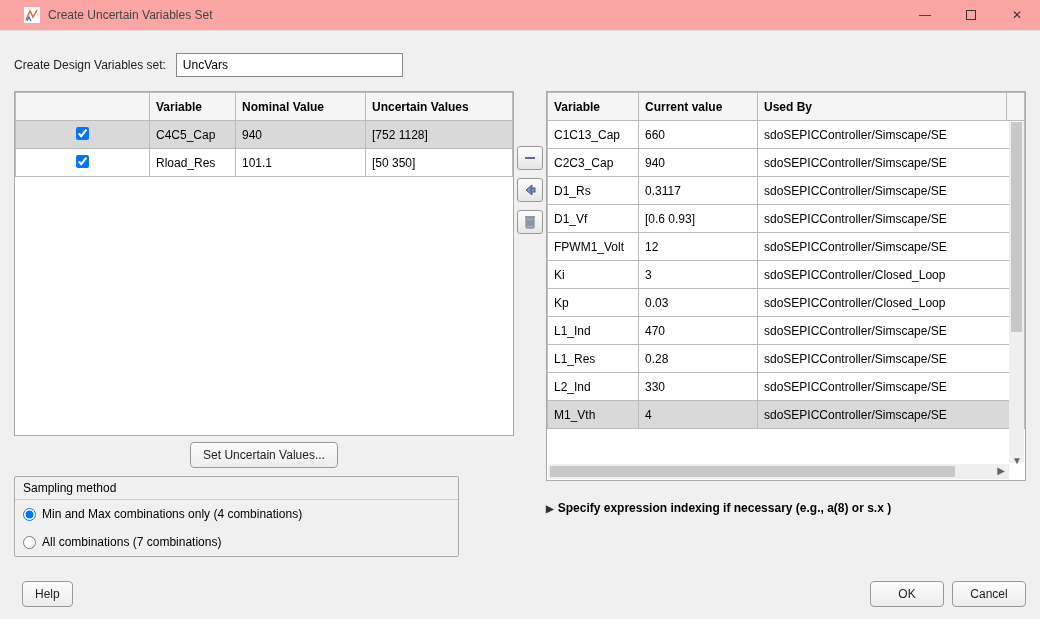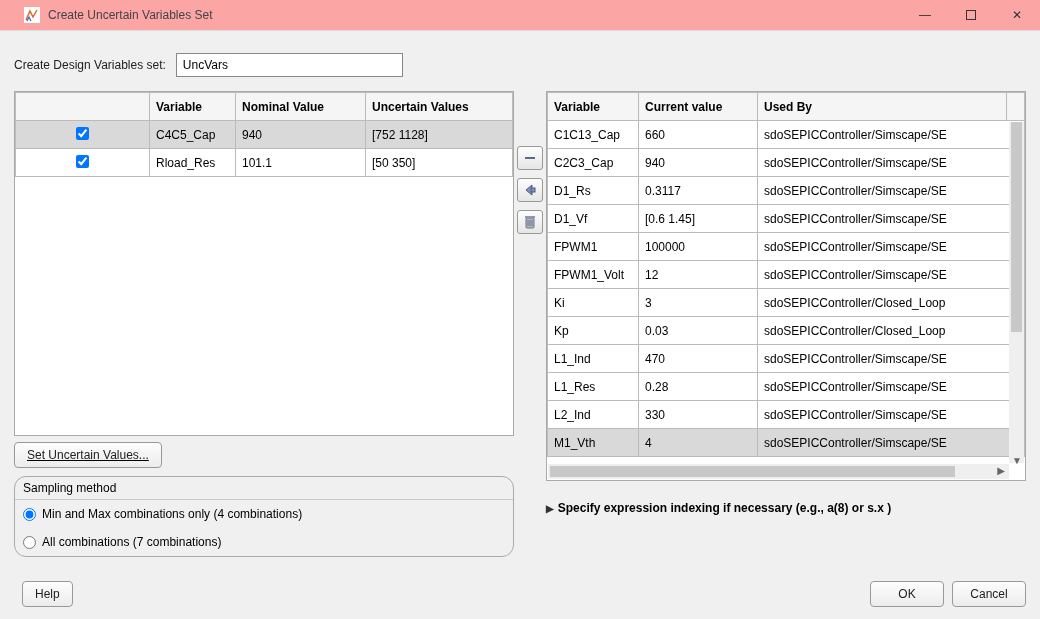--- a/index.html
+++ b/index.html
@@ -42,25 +42,25 @@
   table.vars th { background:#f5f5f5; font-weight:bold; }
   table.vars tr.rsel td { background:#d9d9d9; }
   .vscroll { position:absolute; top:30px; right:1px; width:15px; bottom:17px; background:#efefef; }
   .vscroll .thumb { position:absolute; top:0; left:2px; right:2px; height:210px; background:#c8c8c8; }
   .vscroll .darr { position:absolute; bottom:-3px; left:3px; color:#666; font-size:10px; }
   .hscroll { position:absolute; left:1px; right:16px; bottom:1px; height:15px; background:#efefef; }
   .hscroll .thumbh { position:absolute; left:2px; top:2px; bottom:2px; width:405px; background:#c8c8c8; }
   .hscroll .rarr { position:absolute; right:4px; top:1px; color:#666; font-size:10px; }
 
   
-  .setbtn-row { display:flex; justify-content:flex-start; width:500px; margin-top:6px;text-decoration:underline; }
+  .setbtn-row { display:flex; justify-content:center; width:500px; margin-top:6px; }
   .btn { border:1px solid #999; border-radius:4px; background:linear-gradient(#fdfdfd,#ececec); padding:5px 12px; color:#222; cursor:default; }
 
   
-  .group { width:500px; border:1px solid #aaa; border-radius:12px; margin-top:8px; padding:0; background:#f0f0f0; }
+  .group { width:445px; border:1px solid #aaa; border-radius:2px; margin-top:8px; padding:0; background:#f0f0f0; }
   .group .gtitle { padding:4px 8px; border-bottom:1px solid #ccc; }
   .radio-row { padding:7px 8px; display:flex; align-items:center; gap:6px; }
   input[type=radio] { width:13px; height:13px; }
 
   .specify { margin-top:20px; display:flex; align-items:center; gap:4px; font-weight:bold; }
   .specify .tri { font-size:10px; color:#333; }
 
   
   .bottom { position:absolute; left:14px; right:14px; bottom:12px; display:flex; align-items:center; }
   .bottom .spacer { flex:1; }
@@ -198,26 +198,21 @@
                 <td>940</td>
                 <td colspan="2">sdoSEPICController/Simscape/SE</td>
               </tr>
               <tr>
                 <td>D1_Rs</td>
                 <td>0.3117</td>
                 <td colspan="2">sdoSEPICController/Simscape/SE</td>
               </tr>
               <tr>
                 <td>D1_Vf</td>
-                <td>[0.6 1.45]</td>
-                <td colspan="2">sdoSEPICController/Simscape/SE</td>
-              </tr>
-              <tr>
-                <td>FPWM1</td>
-                <td>100000</td>
+                <td>[0.6 0.93]</td>
                 <td colspan="2">sdoSEPICController/Simscape/SE</td>
               </tr>
               <tr>
                 <td>FPWM1_Volt</td>
                 <td>12</td>
                 <td colspan="2">sdoSEPICController/Simscape/SE</td>
               </tr>
               <tr>
                 <td>Ki</td>
                 <td>3</td>

